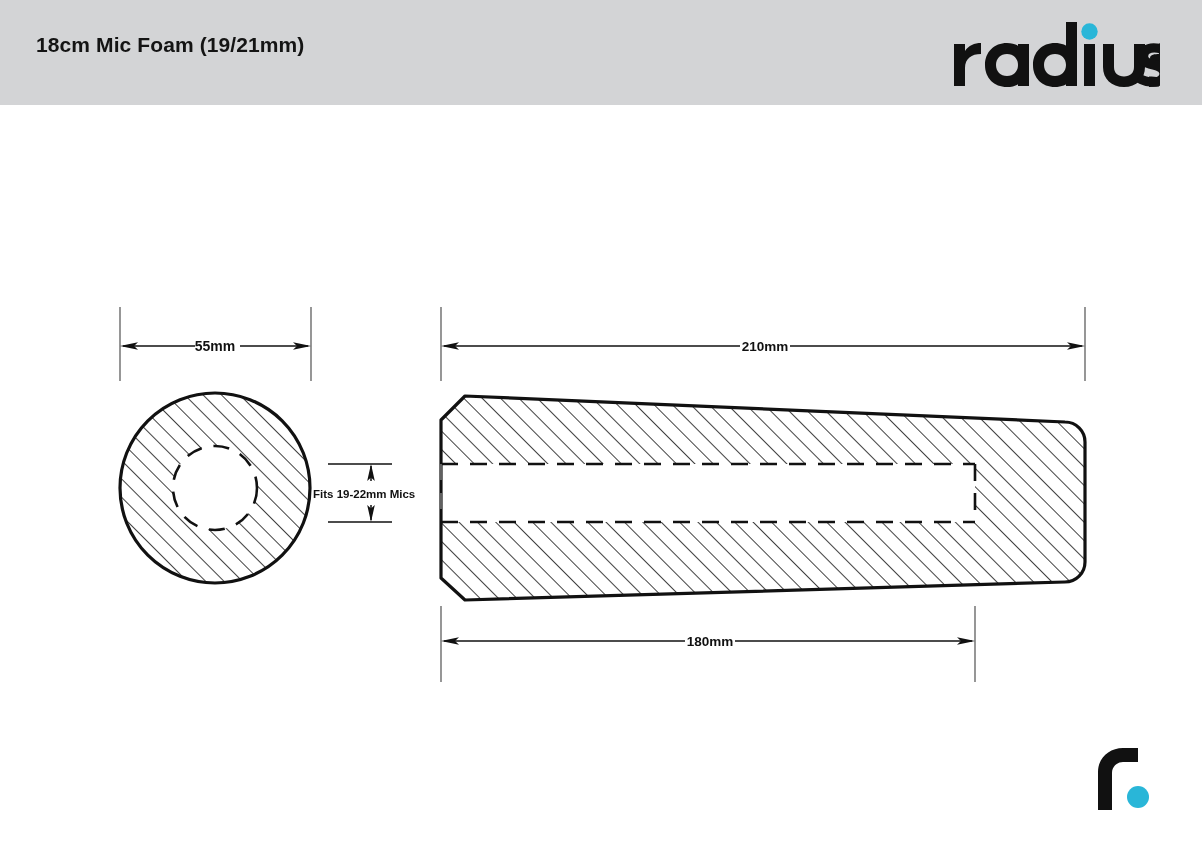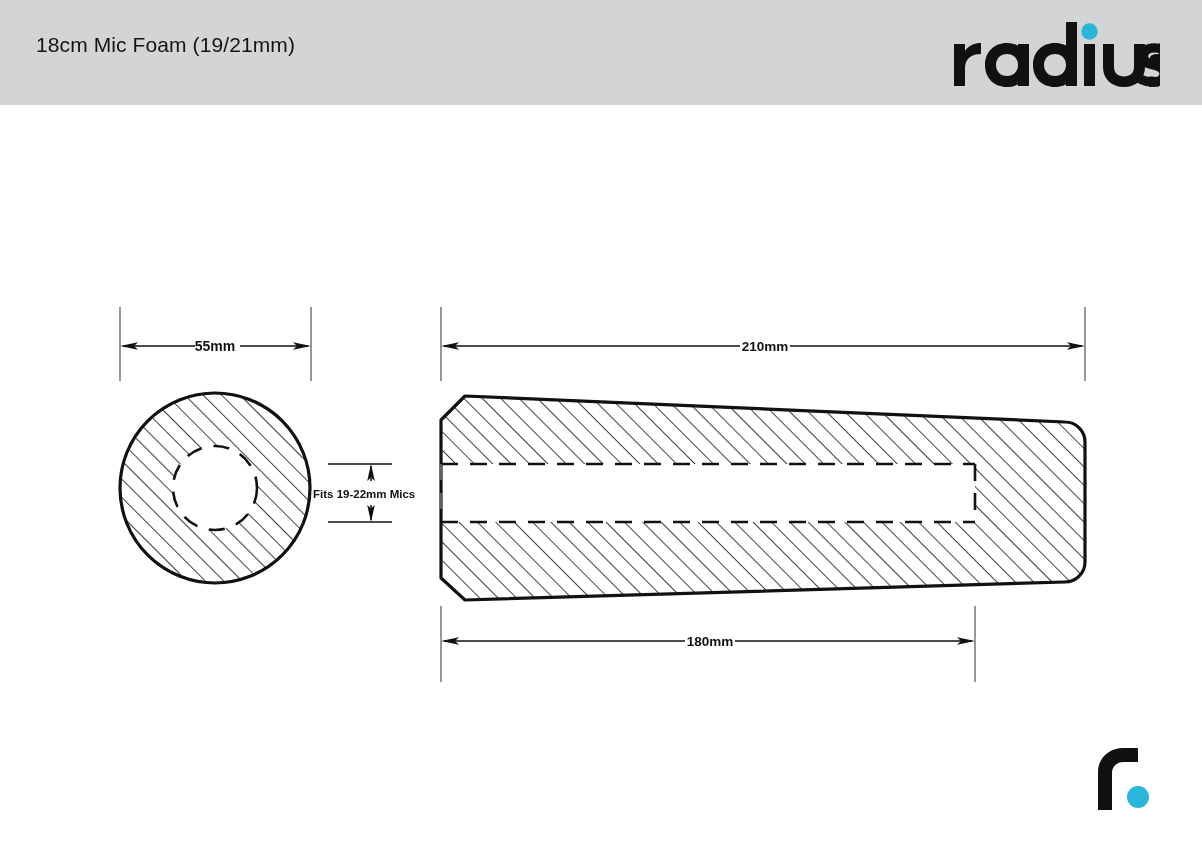--- a/index.html
+++ b/index.html
@@ -38,21 +38,21 @@
   #part-number {
     font-size: 15.5px;
     font-weight: 500;
     letter-spacing: 0.2px;
     color: #231f20;
     line-height: 20px;
     white-space: nowrap;
   }
   #part-title {
     font-size: 21px;
-    font-weight: normal;
+    font-weight: bold;
     letter-spacing: 0.1px;
     color: #141414;
     line-height: 30px;
     margin-top: 4px;
     white-space: nowrap;
   }
 
   
   #brand-logo {
     position: absolute;

